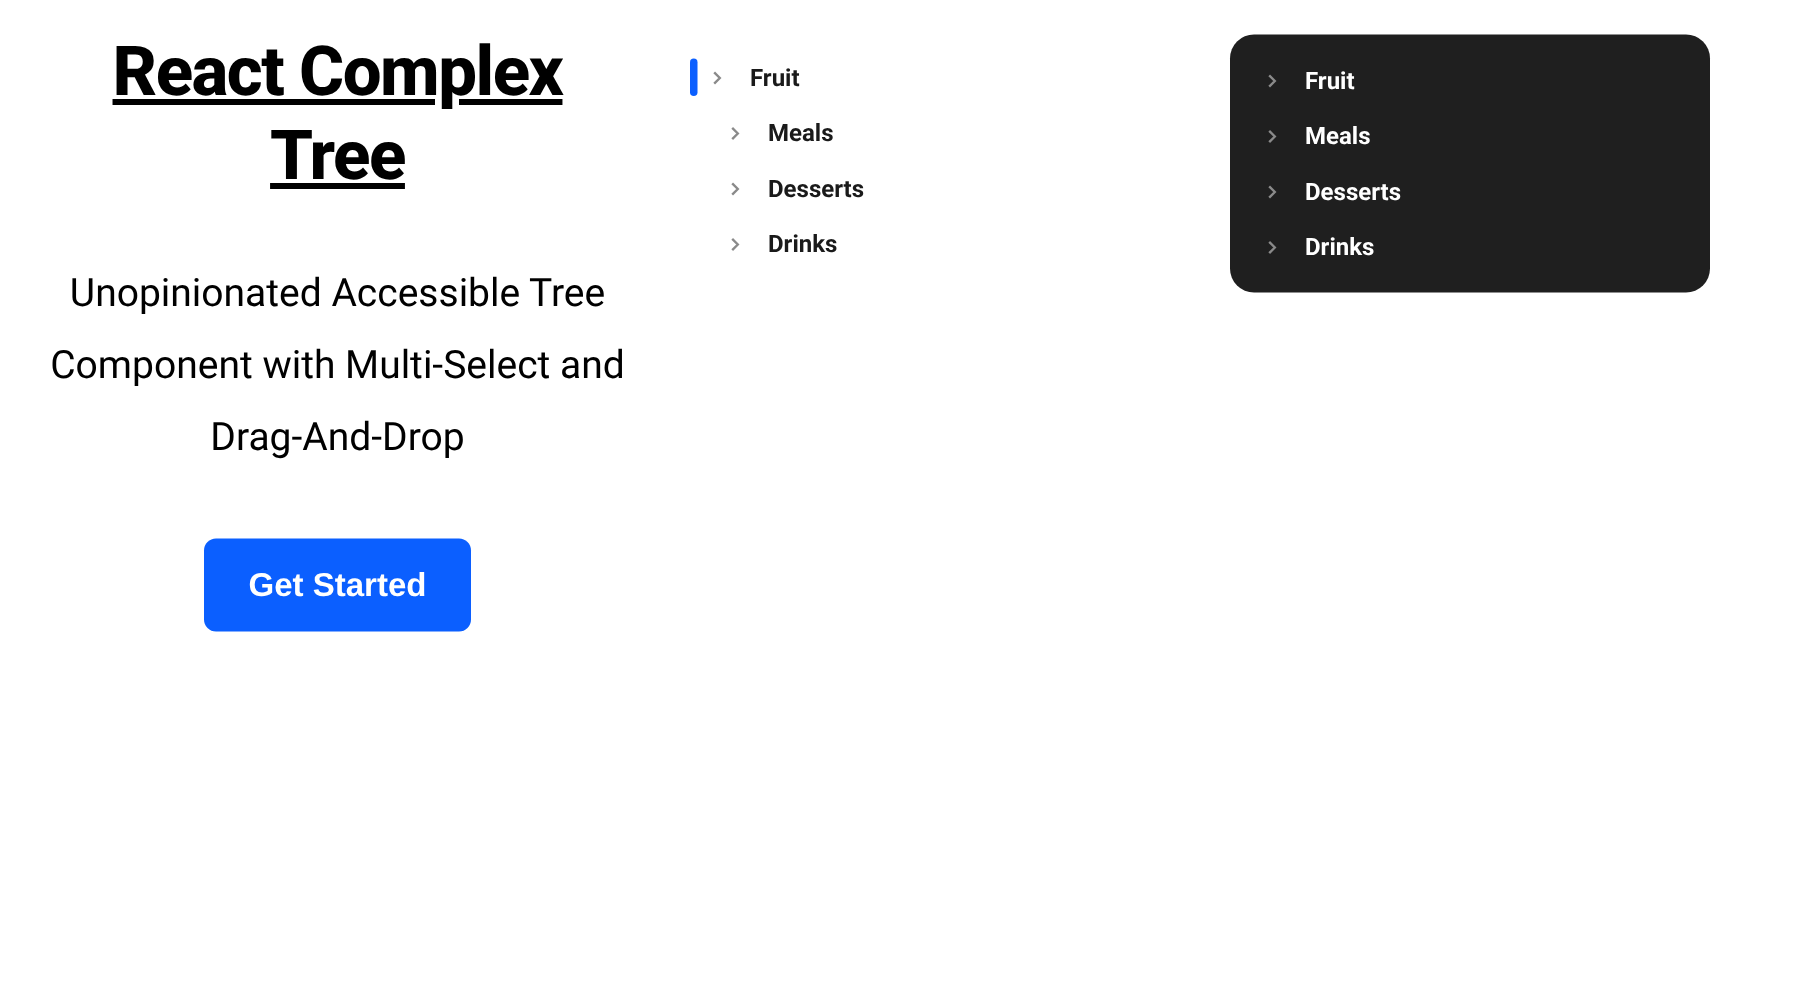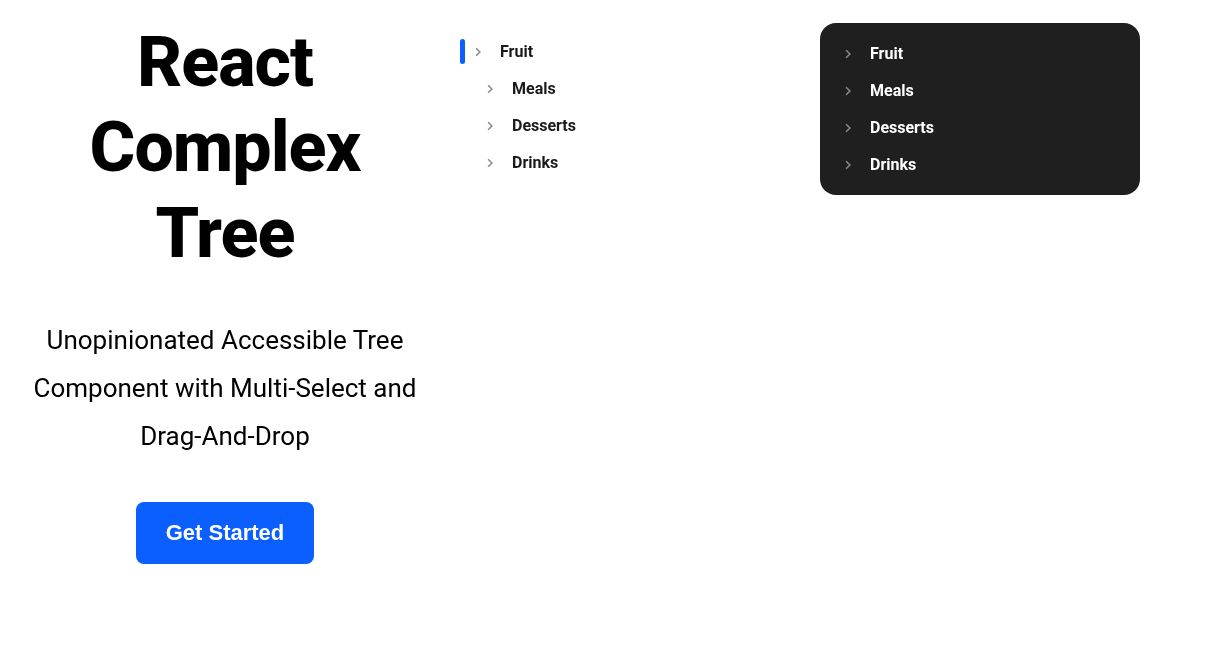--- a/index.html
+++ b/index.html
@@ -15,25 +15,26 @@
     .layout {
       display: flex;
       gap: 30px;
     }
     .hero {
       flex: 0 0 390px;
       text-align: center;
       padding-top: 5px;
     }
     .hero-title {
-      font-size: 70px;
+      font-size: 46px;
       font-weight: 800;
       line-height: 1.22;
       letter-spacing: -1px;
       color: #000;
+      text-decoration: underline;
     }
     .hero-subtitle {
       font-size: 26px;
       font-weight: 400;
       color: #000;
       margin-top: 40px;
       line-height: 1.85;
     }
     .cta-button {
       display: inline-block;

